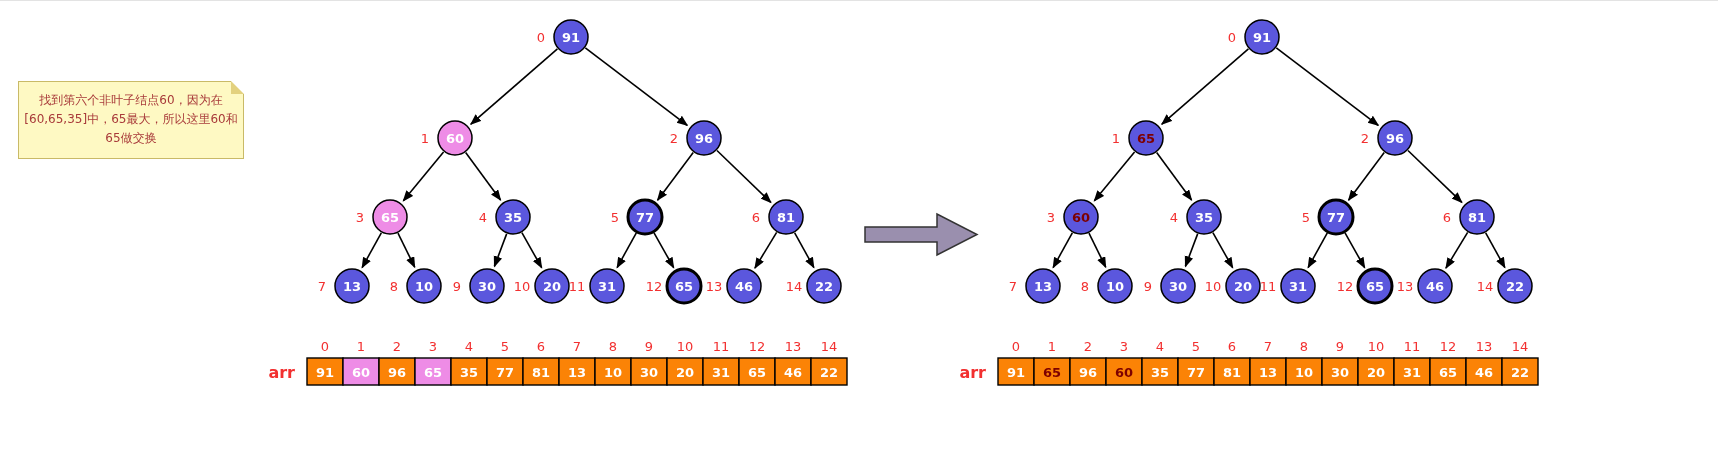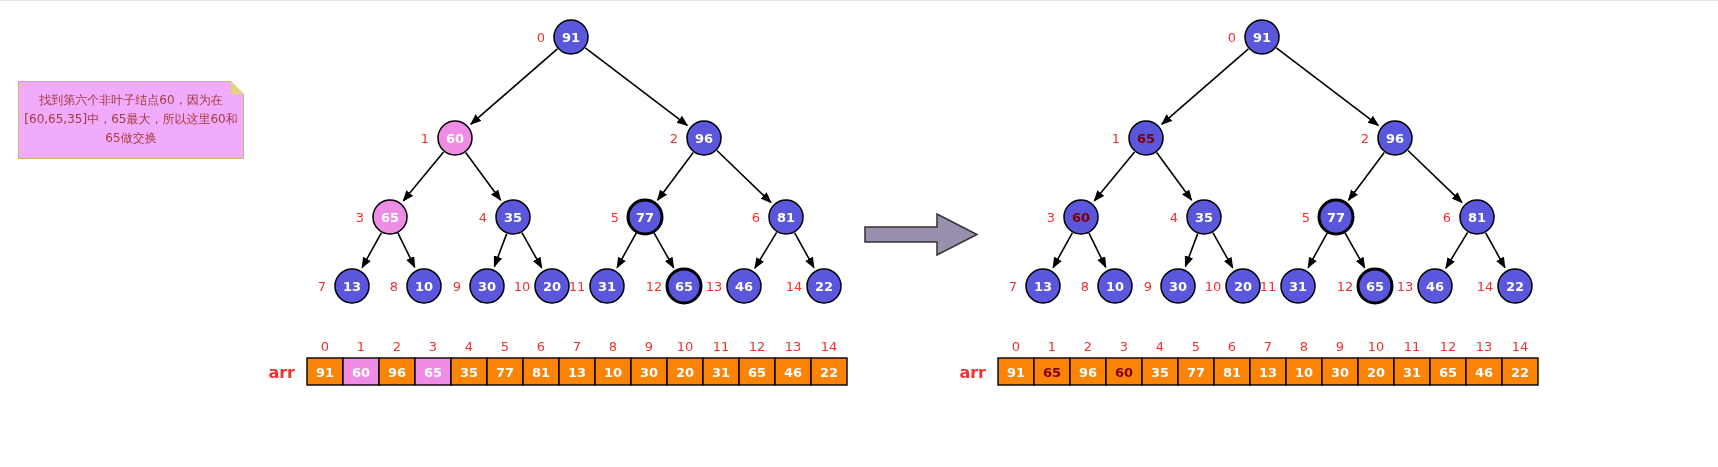--- a/index.html
+++ b/index.html
@@ -7,21 +7,21 @@
     position:relative;
     width:1718px;height:467px;
     background:#ffffff;
     border-top:1px solid #e3e3e3;
     overflow:hidden;
     font-family:"DejaVu Sans", sans-serif;
   }
   #scene{position:absolute;left:0;top:0;font-family:"DejaVu Sans", sans-serif;}
   .note{
     position:absolute;left:18px;top:80px;width:226px;
-    background:#f0abfc;
+    background:#fef9c3;
     border:1px solid #c9ba67;
     padding:9px 5px 9px 5px;
     box-sizing:border-box;
     font-size:12px;line-height:1.6;
     color:#a83a3a;
     text-align:center;
   }
   .note::before{
     content:"";position:absolute;top:-1px;right:-1px;
     width:0;height:0;

